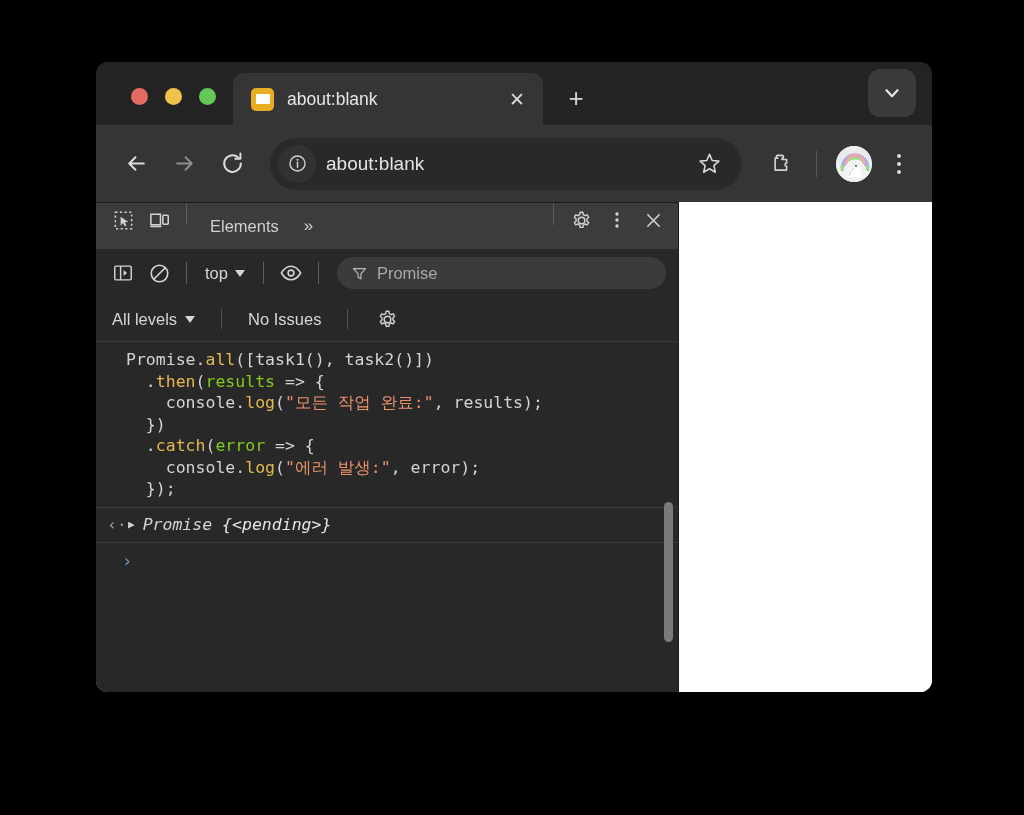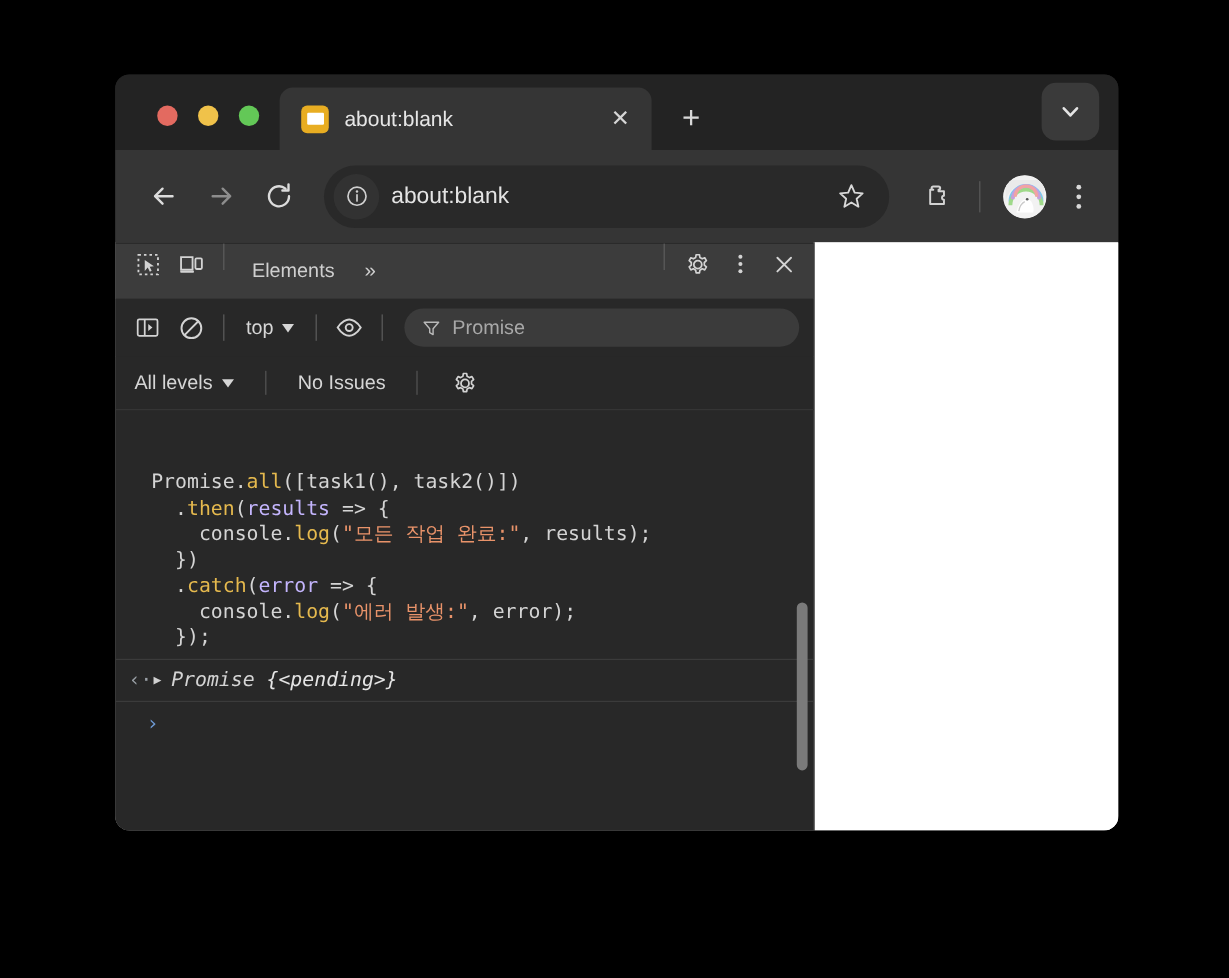--- a/index.html
+++ b/index.html
@@ -244,31 +244,31 @@
   .lv-sep { width:1px; height:20px; background:#555; margin: 0 14px; flex:0 0 auto;}
 
   
   .console-body {
     flex: 1 1 auto;
     background: #282828;
     position: relative;
     overflow: hidden;
     font-family: "DejaVu Sans Mono", "Liberation Mono", monospace;
   }
-  .console-inner { padding: 6px 0 0 0; margin-top: 42px; }
+  .console-inner { padding: 6px 0 0 0; }
 
   .code-block {
     padding: 1px 26px 7px 30px;
     font-size: 16.5px;
     line-height: 21.5px;
     color: #d4d4d4;
     white-space: pre;
   }
   .tok-method { color: #e5b94e; }
-  .tok-param  { color: #c4b5fd; }
+  .tok-param  { color: #84cc16; }
   .tok-string { color: #e9936a; }
   .tok-plain  { color: #d4d4d4; }
 
   .msg-row {
     display: flex;
     align-items: center;
     padding: 5px 24px 5px 30px;
     border-top: 1px solid #3b3b3b;
     min-height: 35px;
     font-size: 16.5px;

